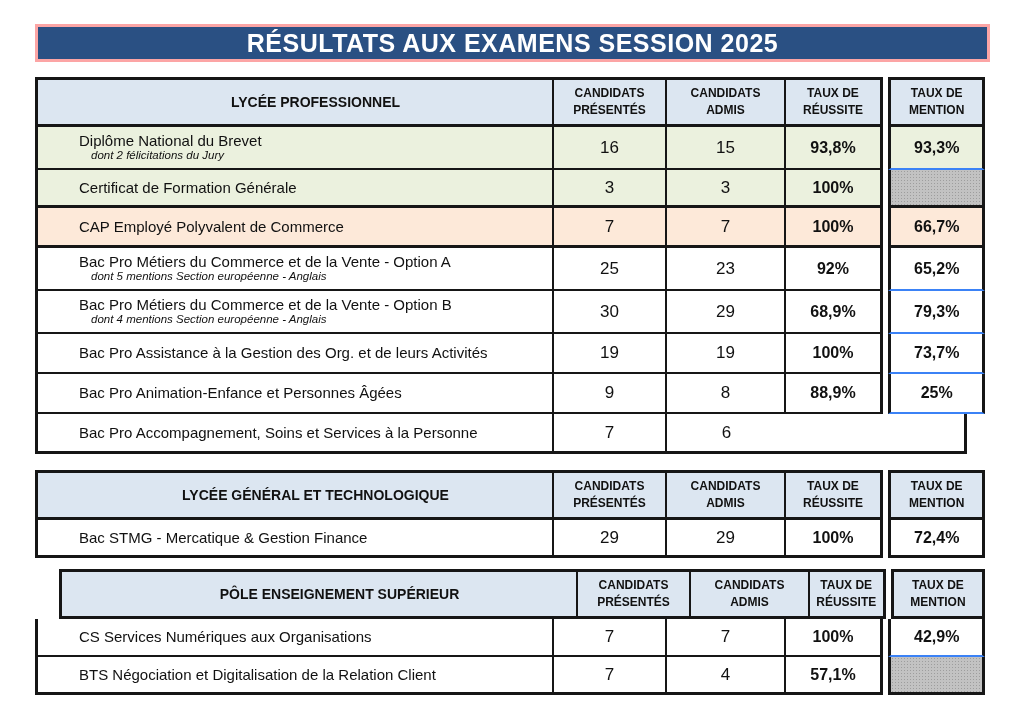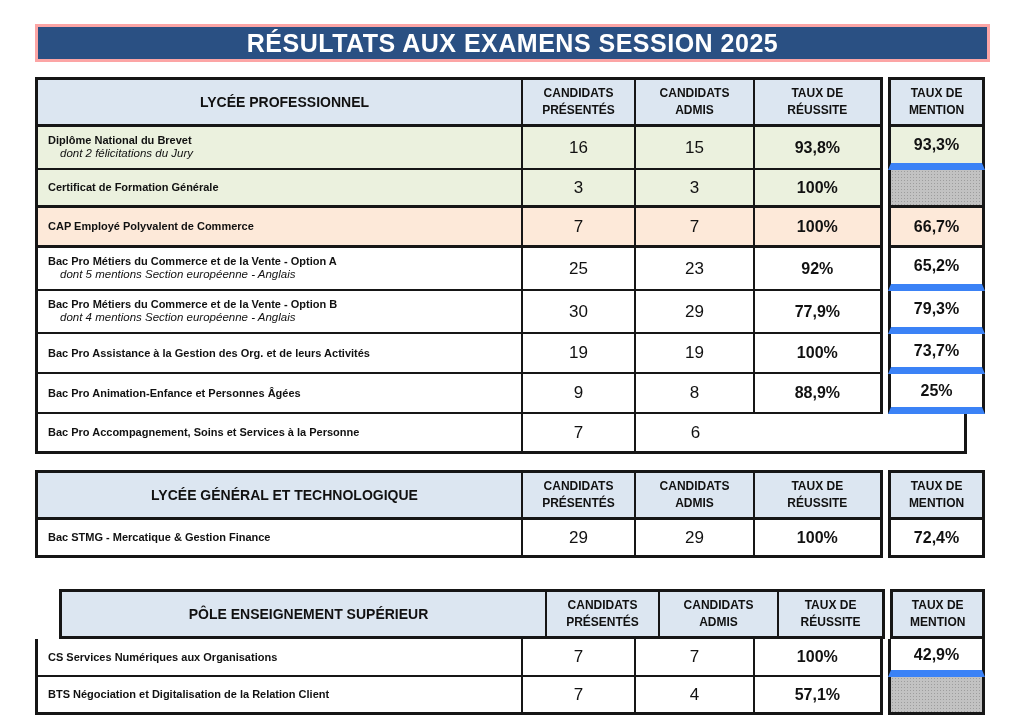--- a/index.html
+++ b/index.html
@@ -10,39 +10,39 @@
   .banner{width:955px;height:38px;border:3px solid #fca5a5;box-sizing:border-box;
           display:flex;align-items:center;justify-content:center;margin-bottom:15px;}
   .banner-text{color:#ffffff;font-weight:bold;font-size:25px;letter-spacing:.5px;}
 
   
   .tbl{width:950px;}
   .tbl{margin-bottom:16px;}
   .t-row{display:flex;align-items:stretch;}
   .h50{height:50px}.h43{height:43px}.h40{height:40px}.h38{height:38px}
   .main{width:932px;display:flex;box-sizing:border-box;background:#fff;
-        border-left:3px solid #161616;border-right:3px solid #161616;border-bottom:2px solid #161616;}
+        border-left:3px solid #161616;border-right:3px solid #161616;border-bottom:2px solid #161616;padding-left:31px;}
   .gap{width:6px;}
   .mcell{width:106px;box-sizing:border-box;background:#fff;
-         border-left:3px solid #161616;border-right:3px solid #161616;border-bottom:7px solid #3b82f6;
+         border-left:3px solid #161616;border-right:3px solid #161616;border-bottom:2px solid #3b82f6;
          display:flex;align-items:center;justify-content:center;}
   .bt-thick{border-top:3px solid #161616;}
   .bb-thick{border-bottom:3px solid #161616;}
 
   .cell{box-sizing:border-box;border-right:2px solid #161616;
         display:flex;flex-direction:column;justify-content:center;align-items:center;}
   .cell:last-child{border-right:none;}
   .c-label{width:485px;align-items:flex-start;padding-left:10px;}
   .c-num{width:113px;}
   .c-num2{width:119px;}
   .c-pct{flex:1;}
 
   .sec-title{width:100%;text-align:center;font-weight:bold;font-size:14px;padding-left:0;}
   .col-h{font-weight:bold;font-size:12px;text-align:center;white-space:pre-line;line-height:1.45;}
-  .lbl{font-weight:bold;font-size:11px;line-height:1.15;}
+  .lbl{font-weight:normal;font-size:15px;line-height:1.15;}
   .note{font-style:italic;font-size:11.5px;padding-left:12px;line-height:1.2;}
   .num{font-size:17px;}
   .pct{font-weight:bold;font-size:16px;}
   .mcell.pct{font-weight:bold;font-size:16px;}
 
   .na{background-image:radial-gradient(#9d9d9d .8px,transparent .9px);
       background-size:3px 3px;}
 </style>
 </head>
 <body>
@@ -127,21 +127,21 @@
     </div>
 
     <div class="t-row h43">
       <div class="main">
         <div class="cell c-label">
           <div class="lbl">Bac Pro Métiers du Commerce et de la Vente - Option B</div>
           <div class="note">dont 4 mentions Section européenne - Anglais</div>
         </div>
         <div class="cell c-num num">30</div>
         <div class="cell c-num2 num">29</div>
-        <div class="cell c-pct pct">77,9%</div>
+        <div class="cell c-pct pct">68,9%</div>
       </div>
       <div class="gap"></div>
       <div class="mcell pct">79,3%</div>
     </div>
 
     <div class="t-row h40">
       <div class="main">
         <div class="cell c-label">
           <div class="lbl">Bac Pro Assistance à la Gestion des Org. et de leurs Activités</div>
         </div>
@@ -171,21 +171,21 @@
         <div class="cell c-label">
           <div class="lbl">Bac Pro Accompagnement, Soins et Services à la Personne</div>
         </div>
         <div class="cell c-num num">7</div>
         <div class="cell c-num2 num">6</div>
       </div>
       <div class="gap"></div>
     </div>
   </div>
 
-  <div class="tbl" style="margin-bottom:31px;">
+  <div class="tbl" style="margin-bottom:11px;">
     <div class="t-row h50">
       <div class="main bt-thick bb-thick" style="background-color: rgb(220, 230, 241);">
         <div class="cell c-label">
           <div class="sec-title">LYCÉE GÉNÉRAL ET TECHNOLOGIQUE</div>
         </div>
         <div class="cell c-num col-h">CANDIDATS
 PRÉSENTÉS</div>
         <div class="cell c-num2 col-h">CANDIDATS
 ADMIS</div>
         <div class="cell c-pct col-h">TAUX DE

